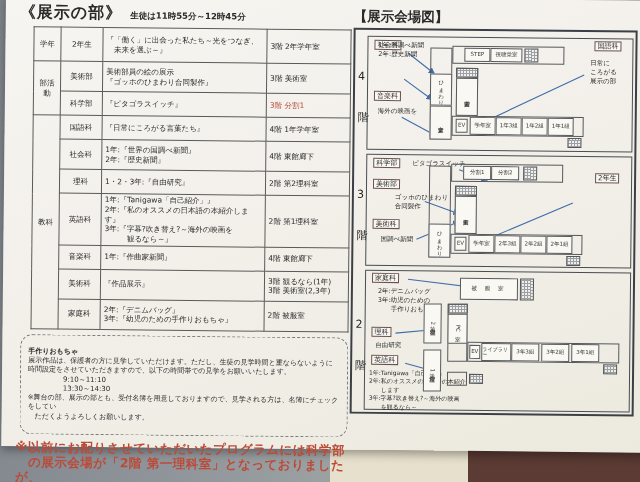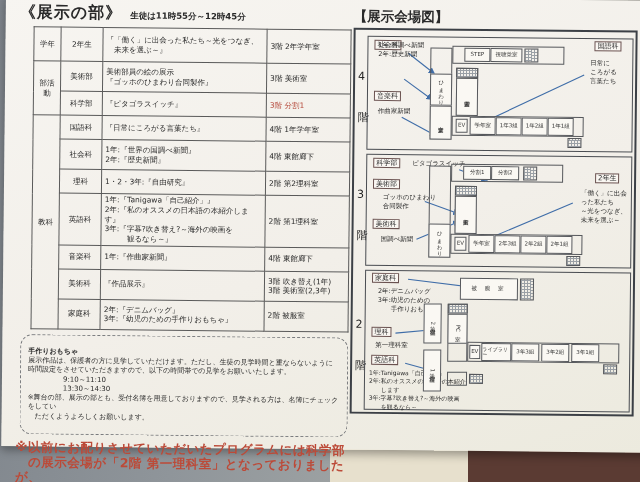--- a/index.html
+++ b/index.html
@@ -131,21 +131,21 @@
         <td class="loc">2階 第1理科室</td>
       </tr>
       <tr style="height:24px">
         <td class="subj">音楽科</td>
         <td class="cont">1年:『作曲家新聞』</td>
         <td class="loc">4階 東館廊下</td>
       </tr>
       <tr style="height:30px">
         <td class="subj">美術科</td>
         <td class="cont">『作品展示』</td>
-        <td class="loc">3階 吹き替え(1年)
+        <td class="loc">3階 観るなら(1年)
 3階 美術室(2,3年)</td>
       </tr>
       <tr style="height:30px">
         <td class="subj">家庭科</td>
         <td class="cont">2年:『デニムバッグ』
 3年:『幼児のための手作りおもちゃ』</td>
         <td class="loc">2階 被服室</td>
       </tr>
     </tbody>
       </table>
@@ -186,25 +186,25 @@
             </defs>
           <line class="arrow-line" x1="40" y1="16" x2="66" y2="36" marker-end="url(#m4)"></line>
           <line class="arrow-line" x1="36" y1="42" x2="64" y2="62" marker-end="url(#m4)"></line>
           <line class="arrow-line" x1="34" y1="80" x2="68" y2="98" marker-end="url(#m4)"></line>
           <line class="arrow-line" x1="216" y1="36" x2="112" y2="86" marker-end="url(#m4)"></line>
         </svg>
         <div class="tag" style="left:6px;top:3px">社会科</div>
         <div class="note" style="left:10px;top:4px">1年:国調べ新聞
 2年:歴史新聞</div>
         <div class="tag" style="left:6px;top:54px">音楽科</div>
-        <div class="note" style="left:10px;top:70px">作曲家新聞</div>
+        <div class="note" style="left:10px;top:70px">海外の映画を</div>
         <div class="tag" style="left:226px;top:2px">国語科</div>
         <div class="note" style="left:222px;top:20px">日常に
 ころがる
-言葉たち</div>
+展示の部</div>
         <div class="mapzone" style="left:62px;top:8px;width:156px;height:102px">
           <div class="rm outline" style="left:0;top:2px;width:22px;height:92px"></div>
           <div class="rm vert" style="left:0;top:28px;width:22px;height:32px">ひまわり</div>
           <div class="rm vert" style="left:0;top:60px;width:22px;height:34px">音楽室</div>
           <div class="rm outline" style="left:22px;top:0;width:112px;height:18px"></div>
           <div class="rm" style="left:34px;top:2px;width:26px;height:14px">STEP</div>
           <div class="rm" style="left:60px;top:2px;width:32px;height:14px">視聴覚室</div>
           <div class="hatch" style="left:94px;top:2px;width:14px;height:14px"></div>
           <div class="rm outline" style="left:26px;top:22px;width:22px;height:48px"></div>
           <div class="hatch" style="left:26px;top:22px;width:22px;height:10px"></div>
@@ -227,29 +227,25 @@
               </marker>
             </defs>
           <line class="arrow-line" x1="92" y1="14" x2="120" y2="24" marker-end="url(#m3)"></line>
           <line class="arrow-line" x1="58" y1="46" x2="92" y2="58" marker-end="url(#m3)"></line>
           <line class="arrow-line" x1="50" y1="84" x2="92" y2="66" marker-end="url(#m3)"></line>
           <line class="arrow-line" x1="206" y1="46" x2="114" y2="86" marker-end="url(#m3)"></line>
         </svg>
         <div class="tag" style="left:6px;top:3px">科学部</div>
         <div class="note" style="left:45px;top:4px">ピタゴラスイッチ</div>
         <div class="tag" style="left:6px;top:24px">美術部</div>
-        <div class="note" style="left:16px;top:38px">ゴッホのひまわり
+        <div class="note" style="left:28px;top:38px">ゴッホのひまわり
 合同製作</div>
         <div class="tag" style="left:6px;top:64px">美術科</div>
         <div class="note" style="left:14px;top:80px">国調べ新聞</div>
         <div class="tag" style="left:228px;top:16px">2年生</div>
-        <div class="note" style="left:214px;top:32px">「働く」に出会
-った私たち
-～光をつなぎ、
-未来を選ぶ～</div>
         <div class="mapzone" style="left:62px;top:8px;width:156px;height:102px">
           <div class="rm outline" style="left:0;top:2px;width:22px;height:92px"></div>
           <div class="rm vert" style="left:0;top:60px;width:22px;height:34px">ひまわり</div>
           <div class="rm outline" style="left:22px;top:0;width:112px;height:18px"></div>
           <div class="rm" style="left:34px;top:2px;width:28px;height:14px">分割1</div>
           <div class="rm" style="left:62px;top:2px;width:28px;height:14px">分割2</div>
           <div class="hatch" style="left:94px;top:2px;width:14px;height:14px"></div>
           <div class="rm outline" style="left:26px;top:22px;width:22px;height:48px"></div>
           <div class="hatch" style="left:26px;top:22px;width:22px;height:10px"></div>
           <div class="rm vert" style="left:26px;top:32px;width:22px;height:38px">美術室</div>
@@ -272,21 +268,21 @@
             </defs>
           <line class="arrow-line" x1="42" y1="8" x2="148" y2="20" marker-end="url(#m2)"></line>
           <line class="arrow-line" x1="30" y1="62" x2="70" y2="58" marker-end="url(#m2)"></line>
           <line class="arrow-line" x1="40" y1="92" x2="70" y2="100" marker-end="url(#m2)"></line>
         </svg>
         <div class="tag" style="left:6px;top:2px">家庭科</div>
         <div class="note" style="left:12px;top:16px">2年:デニムバッグ
 3年:幼児のための
 　　手作りおもちゃ</div>
         <div class="tag" style="left:6px;top:56px">理科</div>
-        <div class="note" style="left:10px;top:70px">第一理科室</div>
+        <div class="note" style="left:10px;top:70px">自由研究</div>
         <div class="tag" style="left:6px;top:84px">英語科</div>
         <div class="note" style="left:4px;top:98px;font-size:6px">1年:Tanigawa「自己紹介」
 2年:私のオススメの日本語の本紹介
 　　します
 3年:字幕?吹き替え?～海外の映画
 　　を観るなら～</div>
         <div class="mapzone" style="left:58px;top:6px;width:200px;height:130px">
           <div class="rm" style="left:36px;top:0;width:58px;height:22px">
             <span class="sp">被 服 室</span>
           </div>

